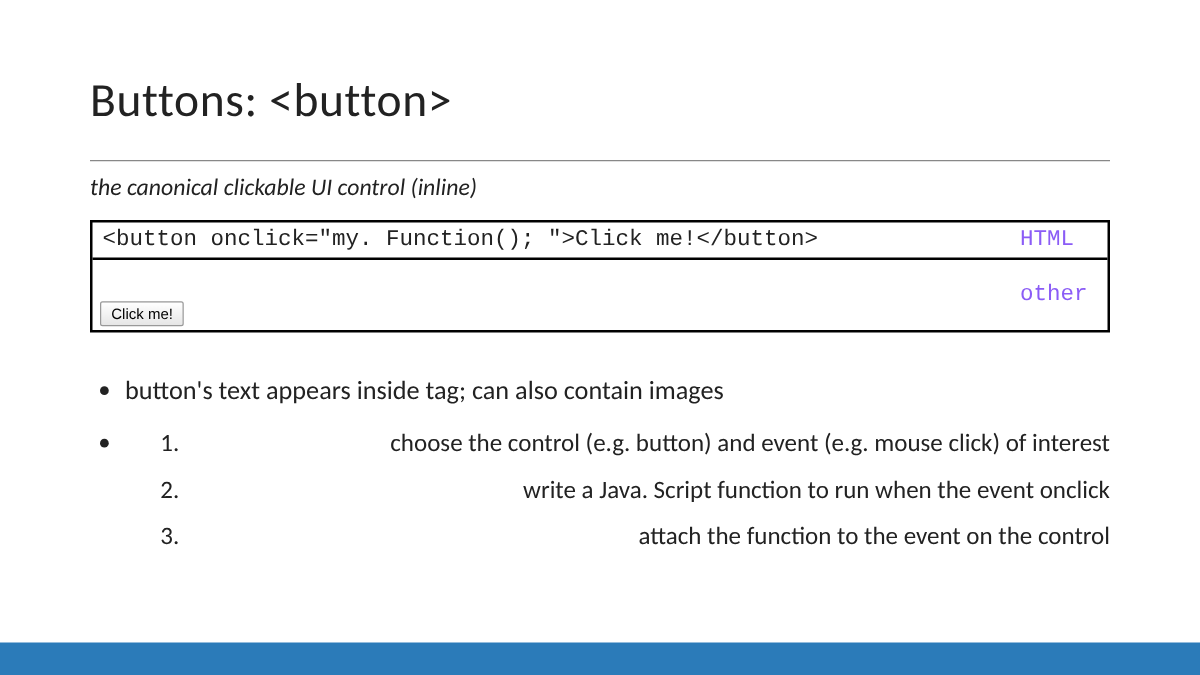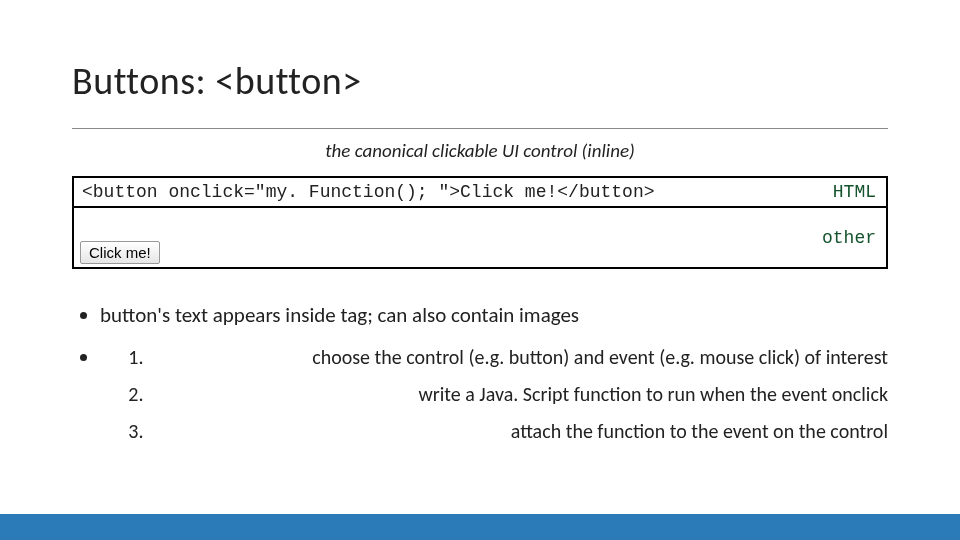--- a/index.html
+++ b/index.html
@@ -1,27 +1,27 @@
 <!DOCTYPE html>
 <html><head>
   <meta charset="utf-8">
   <style>
     * { box-sizing: border-box; margin: 0; padding: 0; }
     html, body { width: 960px; height: 540px; background: #fff; font-family: Calibri, "Segoe UI", Arial, sans-serif; color: #222; }
     .slide { position: relative; width: 960px; height: 540px; padding: 58px 72px 0 72px; }
     .title { font-size: 38px; font-weight: 400; letter-spacing: 0.5px; padding-bottom: 24px; border-bottom: 1px solid #888; }
-    .subtitle { text-align: center; font-style: italic; font-size: 19px; margin-top: 10px; }
+    .subtitle { text-align: left; font-style: italic; font-size: 19px; margin-top: 10px; }
     .code-box { border: 2px solid #000; margin-top: 14px; background: #fff; }
     .code-row { display: flex; align-items: center; border-bottom: 1px solid #444; }
     .code-row:first-child { border-bottom: 2px solid #000; }
     .code-text { flex: 1; font-family: "Courier New", monospace; font-size: 18px; padding: 4px 8px; }
-    .row-label { font-family: "Courier New", monospace; font-size: 18px; color: #14532d; padding: 4px 10px 4px 10px; min-width: 80px; text-align: right; }
+    .row-label { font-family: "Courier New", monospace; font-size: 18px; color: #8b5cf6; padding: 4px 10px 4px 10px; min-width: 80px; text-align: left; }
     .output-row { display: flex; align-items: center; }
     .output-area { flex: 1; padding: 3px 6px; }
-    .demo-button { font-family: Arial, sans-serif; font-size: 15px; padding: 2px 8px; background: linear-gradient(#fff,#e6e6e6); border: 1px solid #999; border-radius: 2px; cursor: pointer; margin-top: 30px; }
+    .demo-button { font-family: Arial, sans-serif; font-size: 12px; padding: 2px 8px; background: linear-gradient(#fff,#e6e6e6); border: 1px solid #999; border-radius: 2px; cursor: pointer; margin-top: 30px; }
     ul.bullets { list-style: disc; margin-top: 32px; padding-left: 28px; }
     ul.bullets > li { font-size: 21px; line-height: 1.35; margin-bottom: 14px; }
     ol.steps { list-style: decimal; padding-left: 48px; margin-top: 8px; text-align: right; }
     ol.steps > li { font-size: 20px; line-height: 1.35; margin-bottom: 10px; }
     .bottom-bar { position: absolute; left: 0; right: 0; bottom: 0; height: 26px; background: #2b7bb9; }
   </style>
 </head>
 <body>
 
 <div class="slide">

